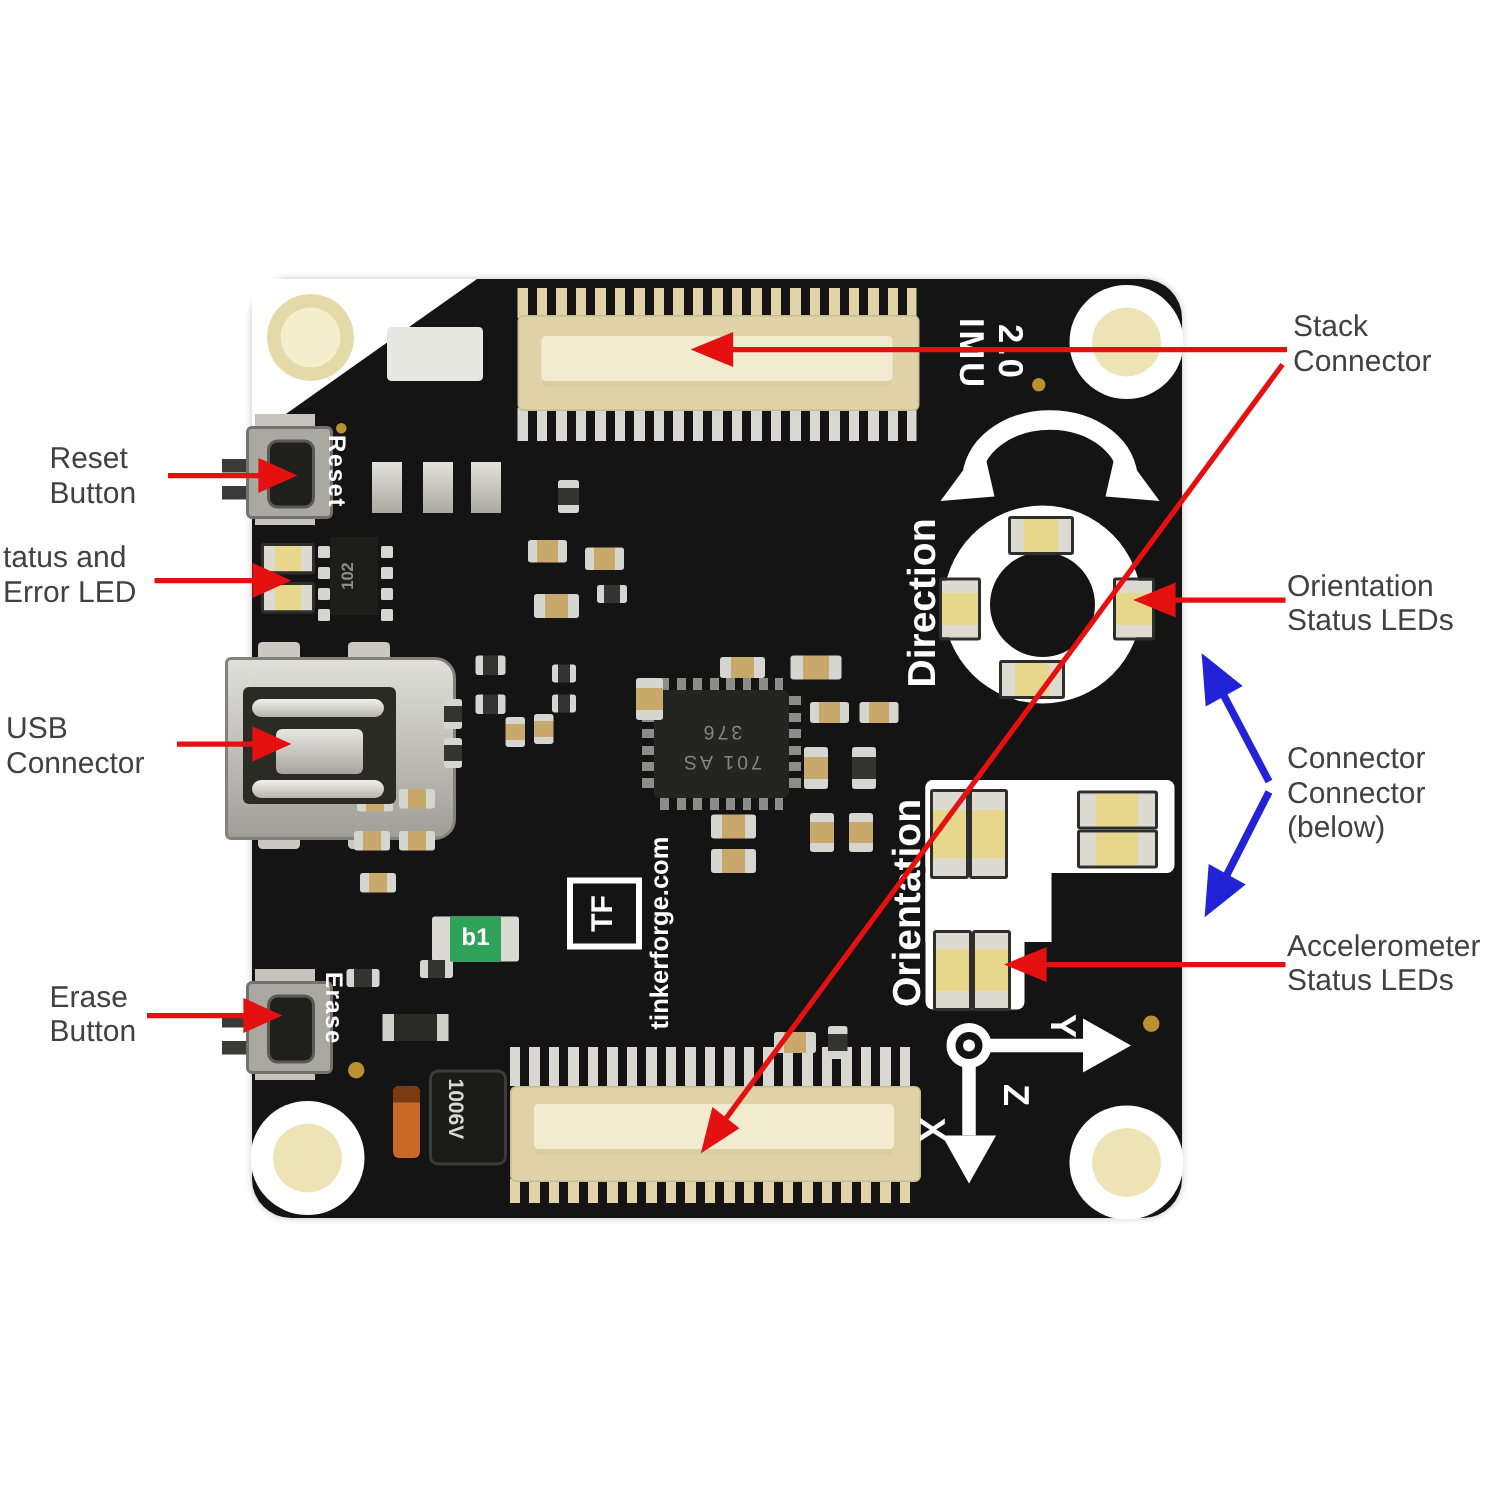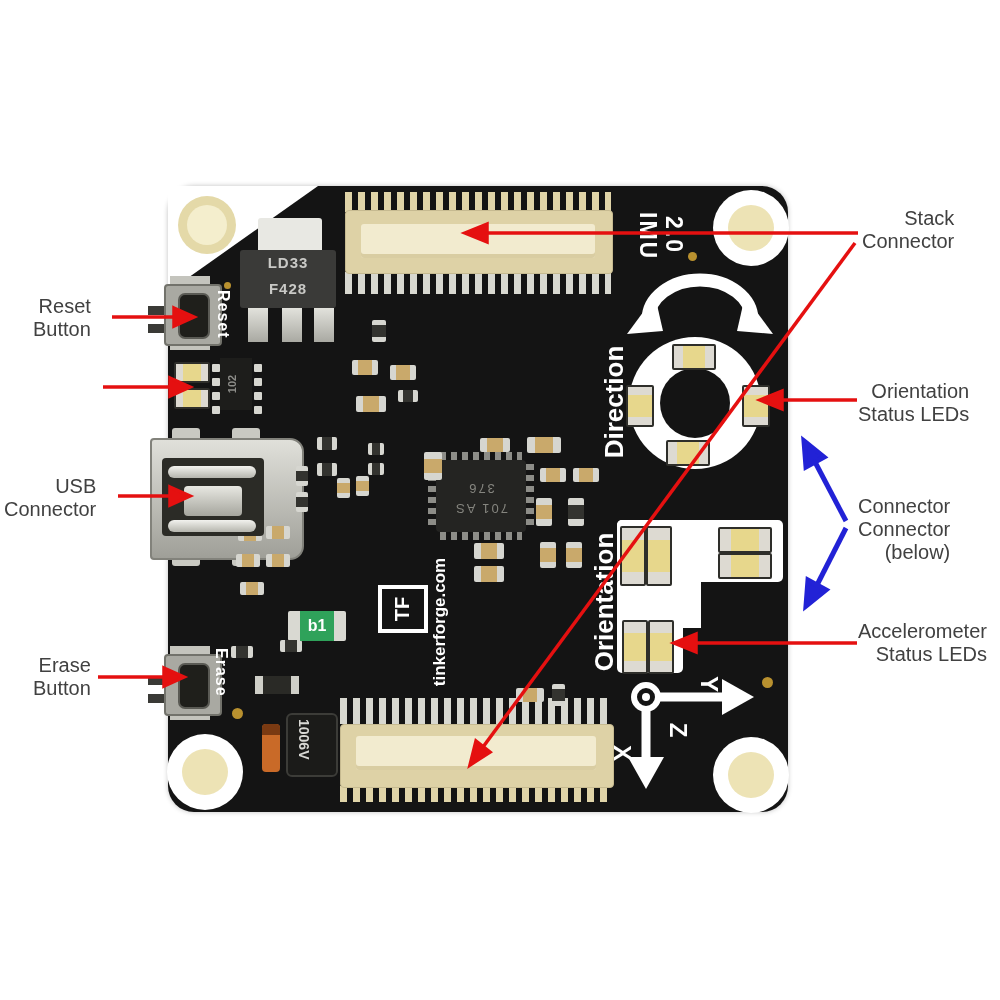--- a/index.html
+++ b/index.html
@@ -1,21 +1,21 @@
 <!DOCTYPE html>
 <html><head>
 <meta charset="utf-8">
 <style>
   html,body{margin:0;padding:0;background:#fff;}
   #canvas{position:relative;width:1000px;height:1000px;background:#ffffff;
           font-family:"Liberation Sans",sans-serif;overflow:hidden;}
   .abs{position:absolute;}
   
   .callout{position:absolute;font-size:20px;line-height:23px;color:#414141;z-index:40;}
-  .callout span{display:block;text-align:right;}
+  .callout span{display:block;}
   
   #board{position:absolute;left:168px;top:186px;width:620px;height:626px;
          background:#141414;border-radius:26px;z-index:1;box-shadow:0 0 5px rgba(0,0,0,.25);}
   #notch{position:absolute;left:168px;top:186px;width:150px;height:106px;background:#fff;
          clip-path:polygon(0 0,100% 0,0 100%);z-index:2;}
   .hole{position:absolute;border-radius:50%;background:#fff;display:flex;align-items:center;justify-content:center;z-index:3;}
   .hole-in{width:46px;height:46px;border-radius:50%;background:#ede3b5;}
   
   .conn-body{position:absolute;background:#ded2a6;border:1px solid #c6ba90;border-radius:4px;z-index:5;}
   .conn-slot{position:absolute;background:#f2ebcf;border-radius:3px;box-shadow:inset 0 -4px 0 #d9cda2;z-index:6;}
@@ -87,24 +87,20 @@
   <div class="abs" style="left:178px;top:293px;width:28px;height:42px;background:#1f1f1b;border:2px solid #5a5a54;border-radius:7px;z-index:7;"></div>
 
   <div class="abs" style="left:148px;top:676px;width:16px;height:9px;background:#3a3a36;z-index:5;"></div>
   <div class="abs" style="left:148px;top:694px;width:16px;height:9px;background:#3a3a36;z-index:5;"></div>
   <div class="abs" style="left:170px;top:646px;width:40px;height:10px;background:#c4c4bd;z-index:5;"></div>
   <div class="abs" style="left:170px;top:710px;width:40px;height:10px;background:#c4c4bd;z-index:5;"></div>
   <div class="abs" style="left:164px;top:654px;width:54px;height:58px;background:#a9a9a2;border:2px solid #72726b;border-radius:4px;z-index:6;"></div>
   <div class="abs" style="left:178px;top:663px;width:28px;height:42px;background:#1f1f1b;border:2px solid #5a5a54;border-radius:7px;z-index:7;"></div>
 
   <div class="abs" style="left:258px;top:218px;width:64px;height:36px;background:#e8e8e3;border-radius:3px;z-index:5;"></div>
-  <div class="abs" style="left:240px;top:250px;width:96px;height:58px;background:#3a3a38;border-radius:3px;z-index:6;color:#c9c9c6;font-size:15px;font-weight:bold;text-align:center;line-height:26px;letter-spacing:1px;">
-    <div>LD33</div>
-    <div>F428</div>
-  </div>
   <div class="abs" style="left:248px;top:308px;width:20px;height:34px;background:linear-gradient(#e2e2dc,#a9a9a2);z-index:5;"></div>
   <div class="abs" style="left:282px;top:308px;width:20px;height:34px;background:linear-gradient(#e2e2dc,#a9a9a2);z-index:5;"></div>
   <div class="abs" style="left:314px;top:308px;width:20px;height:34px;background:linear-gradient(#e2e2dc,#a9a9a2);z-index:5;"></div>
 
   <div class="led h" style="left:174px;top:362px;width:32px;height:17px;"></div>
   <div class="led h" style="left:174px;top:388px;width:32px;height:17px;"></div>
   <div class="abs" style="left:220px;top:358px;width:32px;height:52px;background:#1d1d1b;z-index:6;">
     <div class="rtext" style="left:-4px;top:16px;width:40px;height:20px;font-size:11px;color:#8d8d89;">102</div>
   </div>
 
@@ -272,20 +268,24 @@
           <line x1="846" y1="528" x2="817" y2="585"></line>
           <polygon points="806,606 826,590 808,580"></polygon>
         </g>
     </g>
   </svg>
 
   <div class="callout" style="left:33px;top:295px;">
     <span>Reset</span>
       <span>Button</span>
   </div>
+  <div class="callout" style="left:2px;top:361px;">
+    <span>tatus and</span>
+      <span>Error LED</span>
+  </div>
   <div class="callout" style="left:4px;top:475px;">
     <span>USB</span>
       <span>Connector</span>
   </div>
   <div class="callout" style="left:33px;top:654px;">
     <span>Erase</span>
       <span>Button</span>
   </div>
   <div class="callout" style="left:862px;top:207px;">
     <span>Stack</span>

